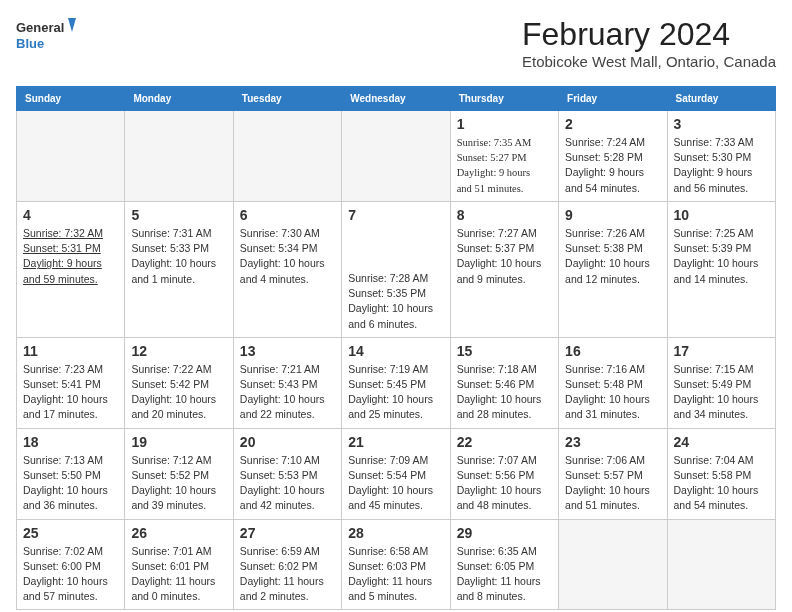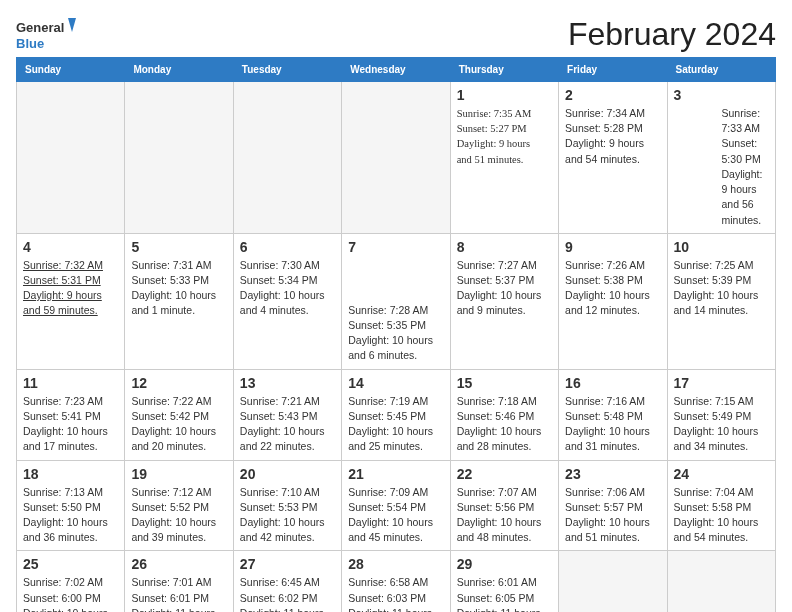--- a/index.html
+++ b/index.html
@@ -7,21 +7,21 @@
       font-family: Arial, sans-serif;
       background: #fff;
       width: 792px;
       min-height: 612px;
       padding: 16px;
     }
     .header {
       display: flex;
       align-items: flex-start;
       justify-content: space-between;
-      margin-bottom: 1px;
+      margin-bottom: 16px;
     }
     .logo {
       display: flex;
       align-items: center;
       gap: 4px;
     }
     .title-block {
       text-align: left;
     }
     .main-title {
@@ -78,20 +78,21 @@
 <div class="header">
   <div class="logo">
   <svg width="60" height="40" viewBox="0 0 60 40">
     <text x="0" y="16" font-size="13" font-weight="bold" font-family="Arial" fill="#333">General</text>
     <text x="0" y="32" font-size="13" font-weight="bold" font-family="Arial" fill="#2e7bc4">Blue</text>
     <polygon points="52,2 60,2 56,16" fill="#2e7bc4"></polygon>
   </svg>
 </div>
   <div class="title-block">
     <div class="main-title">February 2024</div>
+    <div class="subtitle">Etobicoke West Mall, Ontario, Canada</div>
   </div>
 </div>
 
 <table>
   <thead>
     <tr id="header-row">
         <th>Sunday</th>
         <th>Monday</th>
         <th>Tuesday</th>
         <th>Wednesday</th>
@@ -108,28 +109,28 @@
         <td class="empty"></td>
         <td>
           <span class="day-num">1</span>
           <div class="day-info" style="white-space: pre-line; font-family: Liberation Serif, serif;">Sunrise: 7:35 AM
 Sunset: 5:27 PM
 Daylight: 9 hours
 and 51 minutes.</div>
         </td>
         <td>
           <span class="day-num">2</span>
-          <div class="day-info" style="white-space: pre-line;">Sunrise: 7:34 AM
+          <div class="day-info" style="white-space: pre-line;">Sunrise: 7:24 AM
 Sunset: 5:28 PM
 Daylight: 9 hours
 and 54 minutes.</div>
         </td>
         <td>
           <span class="day-num">3</span>
-          <div class="day-info" style="white-space: pre-line; margin-left: 48px;">Sunrise: 7:33 AM
+          <div class="day-info" style="white-space: pre-line;">Sunrise: 7:33 AM
 Sunset: 5:30 PM
 Daylight: 9 hours
 and 56 minutes.</div>
         </td>
       </tr>
       <tr>
         <td>
           <span class="day-num">4</span>
           <div class="day-info" style="white-space: pre-line; text-decoration: underline;">Sunrise: 7:32 AM
 Sunset: 5:31 PM
@@ -291,35 +292,35 @@
         </td>
         <td>
           <span class="day-num">26</span>
           <div class="day-info" style="white-space: pre-line;">Sunrise: 7:01 AM
 Sunset: 6:01 PM
 Daylight: 11 hours
 and 0 minutes.</div>
         </td>
         <td>
           <span class="day-num">27</span>
-          <div class="day-info" style="white-space: pre-line;">Sunrise: 6:45 AM
+          <div class="day-info" style="white-space: pre-line;">Sunrise: 6:59 AM
 Sunset: 6:02 PM
 Daylight: 11 hours
 and 2 minutes.</div>
         </td>
         <td>
           <span class="day-num">28</span>
           <div class="day-info" style="white-space: pre-line;">Sunrise: 6:58 AM
 Sunset: 6:03 PM
 Daylight: 11 hours
 and 5 minutes.</div>
         </td>
         <td>
           <span class="day-num">29</span>
-          <div class="day-info" style="white-space: pre-line;">Sunrise: 6:01 AM
+          <div class="day-info" style="white-space: pre-line;">Sunrise: 6:35 AM
 Sunset: 6:05 PM
 Daylight: 11 hours
 and 8 minutes.</div>
         </td>
         <td class="empty"></td>
         <td class="empty"></td>
       </tr>
     </tbody>
 </table>
 

